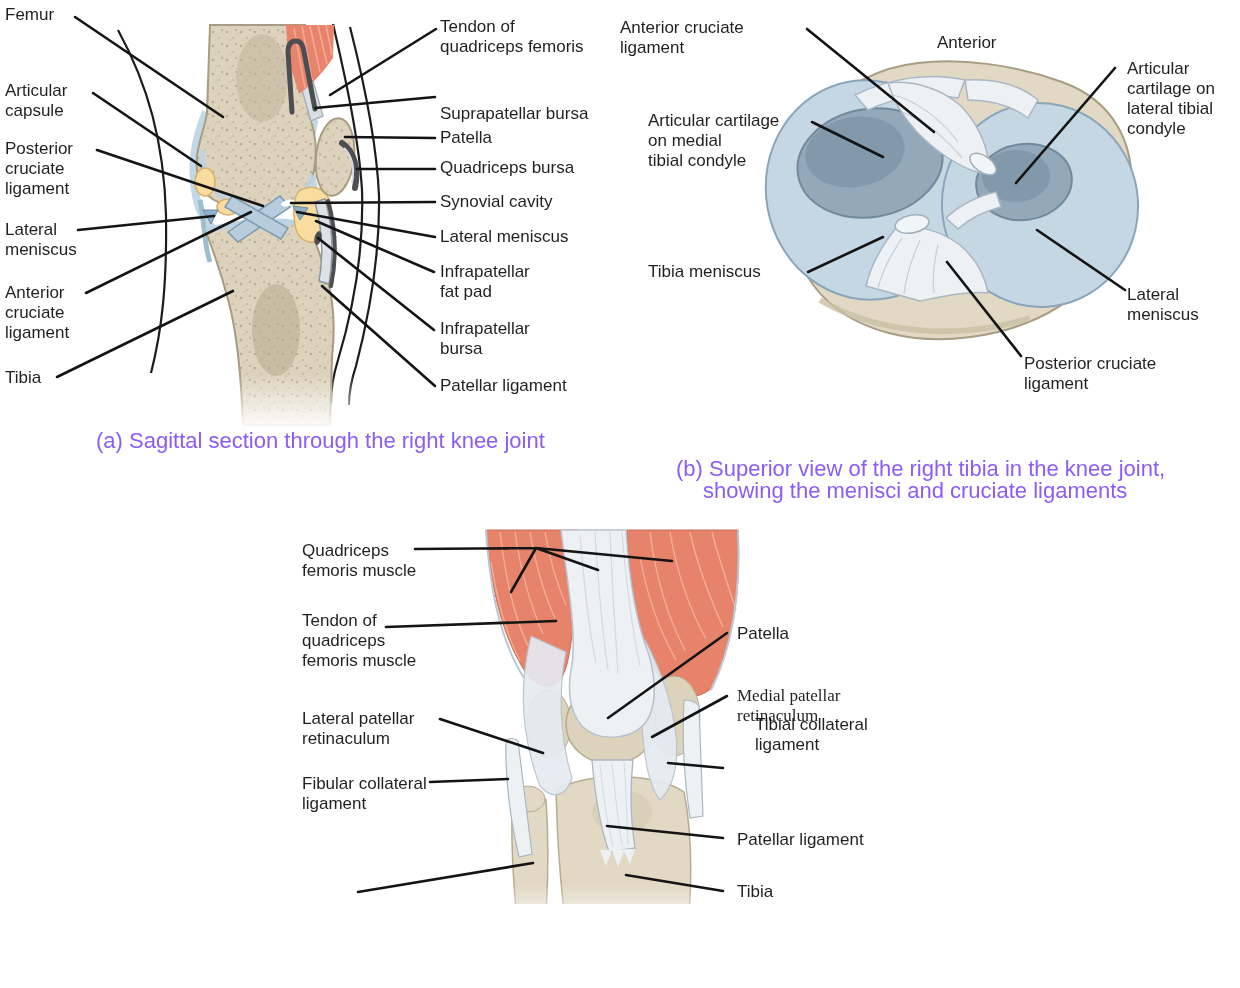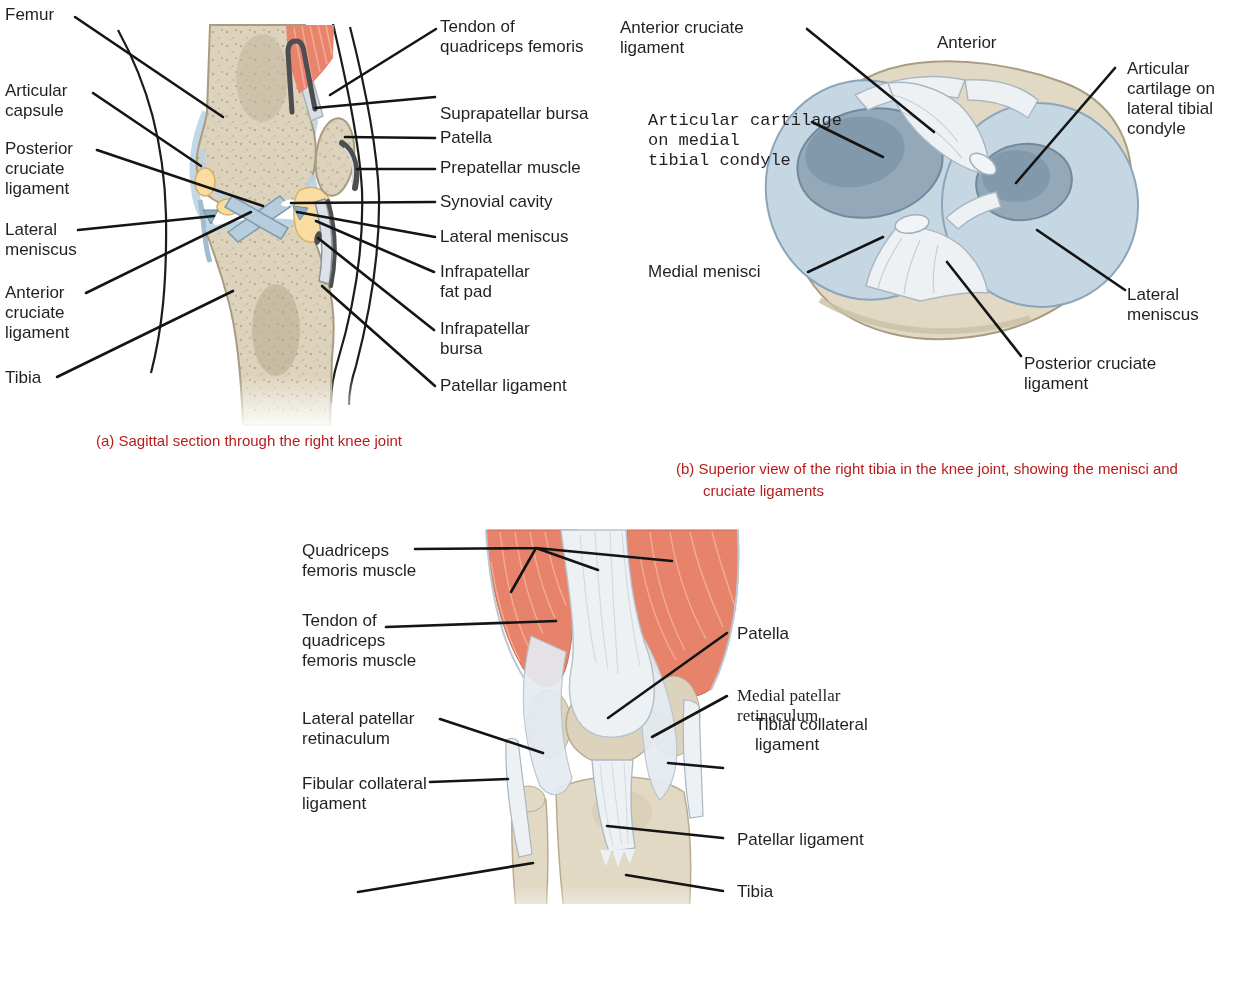--- a/index.html
+++ b/index.html
@@ -1,20 +1,20 @@
 <!DOCTYPE html>
 <html><head>
 <meta charset="utf-8">
 <style>
   html,body{margin:0;padding:0;background:#ffffff;}
   #stage{position:relative;width:1240px;height:904px;background:#ffffff;overflow:hidden;
          font-family:"Liberation Sans", sans-serif;color:#231f20;}
   #art{position:absolute;left:0;top:0;width:1240px;height:988px;}
   .lbl{position:absolute;font-size:17px;line-height:20px;white-space:pre-line;color:#231f20;}
-  .cap{position:absolute;font-size:15px;line-height:22px;color:#b91c1c;}
+  .cap{position:absolute;font-size:22px;line-height:22px;color:#8b5cf6;}
   .cap.hang{text-indent:-27px;padding-left:27px;margin-top:28px;}
 </style>
 </head>
 <body>
 
 <div id="stage">
 
 <svg id="art" viewBox="0 0 1240 988">
   <defs>
     <pattern id="speck" width="14" height="14" patternUnits="userSpaceOnUse">
@@ -193,40 +193,40 @@
 meniscus</div>
   <div class="lbl" style="left:5px;top:283px;">Anterior
 cruciate
 ligament</div>
   <div class="lbl" style="left:5px;top:368px;">Tibia</div>
 
   <div class="lbl" style="left:440px;top:17px;">Tendon of
 quadriceps femoris</div>
   <div class="lbl" style="left:440px;top:104px;">Suprapatellar bursa</div>
   <div class="lbl" style="left:440px;top:128px;">Patella</div>
-  <div class="lbl" style="left:440px;top:158px;">Prepatellar muscle</div>
+  <div class="lbl" style="left:440px;top:158px;">Quadriceps bursa</div>
   <div class="lbl" style="left:440px;top:192px;text-align:center;">Synovial cavity</div>
   <div class="lbl" style="left:440px;top:227px;">Lateral meniscus</div>
   <div class="lbl" style="left:440px;top:262px;">Infrapatellar
 fat pad</div>
   <div class="lbl" style="left:440px;top:319px;">Infrapatellar
 bursa</div>
   <div class="lbl" style="left:440px;top:376px;">Patellar ligament</div>
 
   <div class="lbl" style="left:620px;top:18px;">Anterior cruciate
 ligament</div>
   <div class="lbl" style="left:937px;top:33px;">Anterior</div>
   <div class="lbl" style="left:1127px;top:59px;">Articular
 cartilage on
 lateral tibial
 condyle</div>
-  <div class="lbl" style="left:648px;top:111px;font-family:Liberation Mono, monospace;">Articular cartilage
+  <div class="lbl" style="left:648px;top:111px;">Articular cartilage
 on medial
 tibial condyle</div>
-  <div class="lbl" style="left:648px;top:262px;">Medial menisci</div>
+  <div class="lbl" style="left:648px;top:262px;">Tibia meniscus</div>
   <div class="lbl" style="left:1127px;top:285px;">Lateral
 meniscus</div>
   <div class="lbl" style="left:1024px;top:354px;">Posterior cruciate
 ligament</div>
 
   <div class="lbl" style="left:302px;top:541px;">Quadriceps
 femoris muscle</div>
   <div class="lbl" style="left:302px;top:611px;">Tendon of
 quadriceps
 femoris muscle</div>

